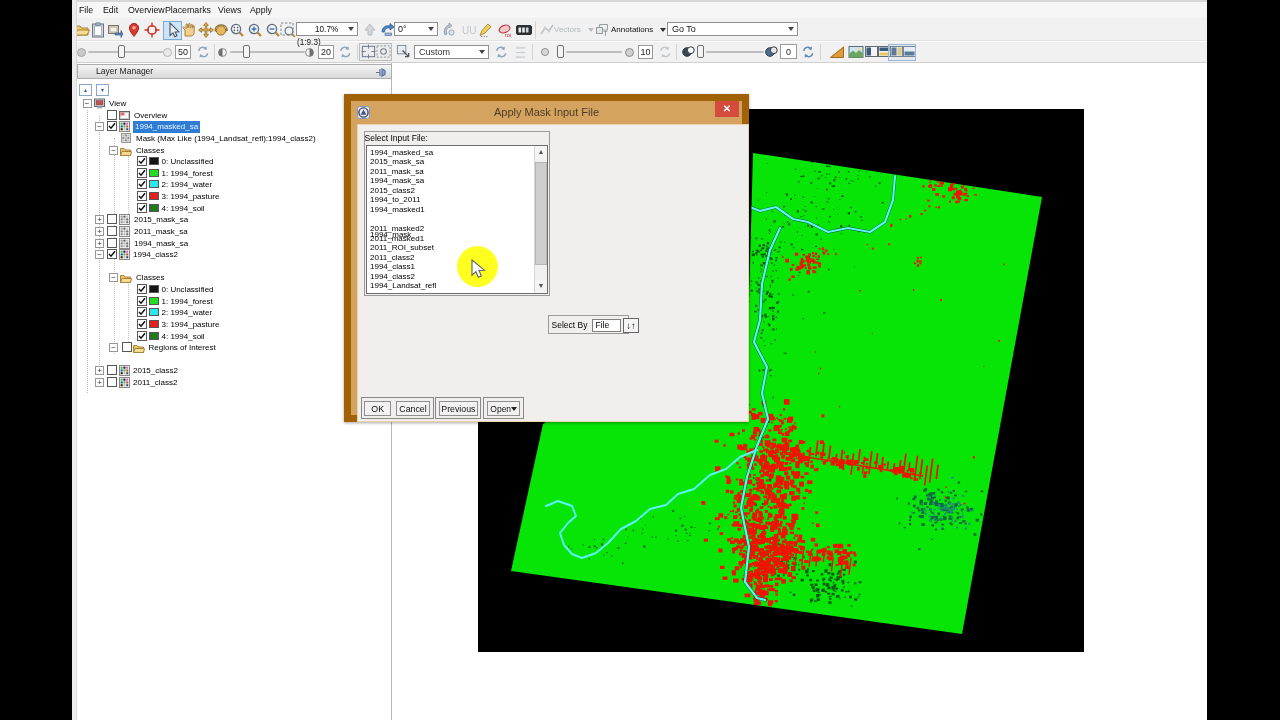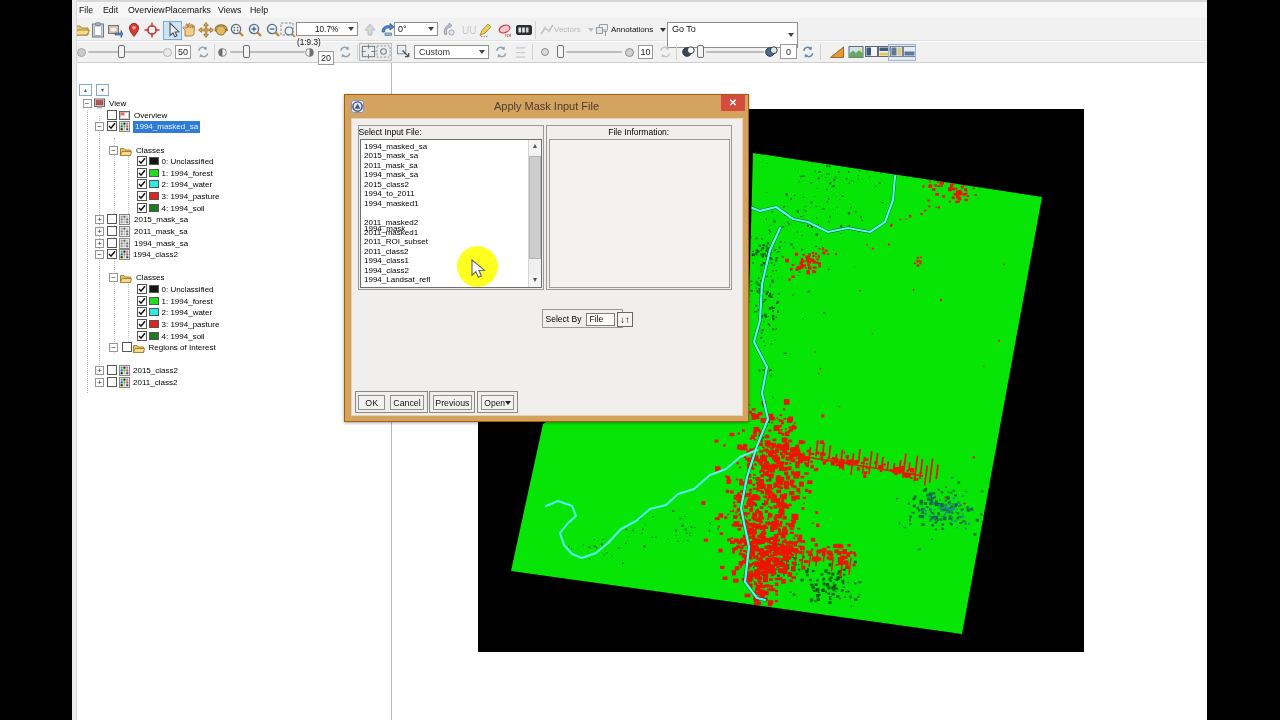--- a/index.html
+++ b/index.html
@@ -27,21 +27,21 @@
 .chevbtn{position:absolute;width:13px;height:12px;background:#fdfdfd;border:1px solid #8aa6c9;
  color:#44618f;font-size:6px;text-align:center;line-height:11px}
 .tree{left:77px;top:98px;width:314px;height:622px;background:#fff;overflow:hidden}
 .trow{position:absolute;height:12px;font-size:8px;color:#000;white-space:nowrap}
 .trow .txt{position:absolute;top:1px}
 .exp{position:absolute;width:9px;height:9px;background:#fff;border:1px solid #969696;
  color:#333;font-size:8px;line-height:7px;text-align:center;top:1px}
 .cb{position:absolute;width:10px;height:10px;background:#fff;border:1px solid #565656;top:0px}
 .sw{position:absolute;width:10px;height:8px;border:1px solid #555;top:1px}
 .sel{position:absolute;background:#2e7cd6;color:#eaf3ff;padding:0 2px;top:0;height:12px;line-height:12px}
-.dlg{left:344px;top:94px;width:405px;height:328px;background:#d3a35f;border:1px solid #a16207;
+.dlg{left:344px;top:94px;width:405px;height:328px;background:#d3a35f;border:7px solid #a16207;
  box-shadow:0 1px 3px rgba(0,0,0,.35)}
 .dlgtitle{position:absolute;left:0;top:0;width:100%;height:23px;font-size:11px;color:#4c3c28;
  text-align:center;line-height:23px}
 .dlgx{position:absolute;right:3px;top:0px;width:24px;height:16px;background:#d54c3e;color:#fff;
  font-size:10px;text-align:center;line-height:15px;font-weight:bold}
 .dlgbody{position:absolute;left:6px;top:23px;width:392px;height:298px;background:#f1efed;border:1px solid #e8d3ac}
 .grpframe{position:absolute;border:1px solid #9a9a9a;font-size:8.5px;color:#000}
 .listbox{position:absolute;background:#fff;border:1px solid #6e6e6e;font-size:8px;color:#000;overflow:hidden}
 .li{position:absolute;left:3px;white-space:nowrap}
 .sbar{position:absolute;background:#f0f0f0;border-left:1px solid #d5d5d5}
@@ -56,21 +56,21 @@
 </style>
 </head><body>
 <div id="stage">
     <div class="abs topline"></div>
     <div class="abs menubar">
       <span style="left:2px">File</span>
       <span style="left:26px">Edit</span>
       <span style="left:51px">Overview</span>
       <span style="left:88px">Placemarks</span>
       <span style="left:141px">Views</span>
-      <span style="left:173px">Help</span>
+      <span style="left:173px">Apply</span>
     </div>
     <div class="abs tb1"></div>
     <div class="abs tb2"></div>
     <svg class="ico" style="left:74px;top:22px" width="16" height="16" viewBox="0 0 16 16">
       <path d="M1 13 L1 4 L6 4 L7.5 6 L14 6 L14 13 Z" fill="#f0c862" stroke="#a8823c" stroke-width="1"></path>
       <path d="M1 13 L3.5 8 L15.5 8 L13 13 Z" fill="#f7dc8e" stroke="#a8823c" stroke-width="1"></path>
     </svg>
     <svg class="ico" style="left:90px;top:22px" width="16" height="16" viewBox="0 0 16 16">
       <rect x="2.5" y="2" width="11" height="13" fill="#cfd6dd" stroke="#6a7683" stroke-width="1"></rect>
       <rect x="4.5" y="4" width="7" height="9.5" fill="#fff" stroke="#9aa4ae" stroke-width="0.8"></rect>
@@ -169,21 +169,21 @@
     </svg>
     <span class="mi" style="left:554px;top:25px;color:#b4b9be;font-size:8px">Vectors</span>
     <div class="abs" style="left:588px;top:28px;width:0;height:0;border-left:3.5px solid transparent;border-right:3.5px solid transparent;border-top:4px solid #b9bec3"></div>
     <svg class="ico" style="left:595px;top:22px" width="16" height="16" viewBox="0 0 16 16">
       <rect x="1.5" y="5.5" width="6" height="6" fill="#e3e7ea" stroke="#8b949c" stroke-width="0.9"></rect>
       <path d="M4.5 5.5 V2.5 H12.5 V8 H7.5" fill="none" stroke="#8b949c" stroke-width="0.9"></path>
       <text x="8.2" y="13.5" font-size="7" fill="#6d767e" font-family="Liberation Sans">T</text>
     </svg>
     <span class="mi" style="left:611px;top:25px;font-size:8px">Annotations</span>
     <div class="abs" style="left:660px;top:28px;width:0;height:0;border-left:3.5px solid transparent;border-right:3.5px solid transparent;border-top:4px solid #333"></div>
-    <div class="combo" style="left:667px;top:22px;width:131px;height:26px;line-height:13px"><span style="margin-left:4px">Go To</span><span class="ar"></span></div>
+    <div class="combo" style="left:667px;top:22px;width:131px;height:14px;line-height:13px"><span style="margin-left:4px">Go To</span><span class="ar"></span></div>
     <div class="knob" style="left:76.5px;top:47.5px;width:9.0px;height:9.0px;background:#cbcbcb;border:1px solid #a5a5a5"></div>
     <div class="track" style="left:88px;top:51px;width:75px"></div>
     <div class="thumb" style="left:118px;top:45px"></div>
     <div class="knob" style="left:162.5px;top:47.5px;width:9.0px;height:9.0px;background:#e9e9e9;border:1px solid #b5b5b5"></div>
     <div class="numbox" style="left:175px;top:45px;width:16px;height:14px;line-height:13px">50</div>
     <svg class="ico" style="left:196px;top:45px" width="15" height="15" viewBox="0 0 16 16">
       <path d="M3 6.2 A4.2 4.2 0 0 1 10.8 4.6" fill="none" stroke="#8fa3b8" stroke-width="1.5"></path>
       <path d="M11.5 1.5 L11.2 5.2 L7.8 4.2 Z" fill="#8fa3b8"></path>
       <path d="M12.4 8.8 A4.2 4.2 0 0 1 4.6 10.4" fill="none" stroke="#8fa3b8" stroke-width="1.5"></path>
       <path d="M3.9 13.5 L4.2 9.8 L7.6 10.8 Z" fill="#8fa3b8"></path>
@@ -192,21 +192,21 @@
     <svg class="ico" style="left:217.5px;top:47.5px" width="9.0" height="9.0" viewBox="0 0 9.0 9.0">
       <circle cx="4.5" cy="4.5" r="3.9" fill="#f3f3f3" stroke="#8d8d8d"></circle>
       <path d="M4.5 0.6 A3.9 3.9 0 0 0 4.5 8.4 Z" fill="#6f6f6f"></path>
     </svg>
     <div class="track" style="left:230px;top:51px;width:75px"></div>
     <div class="thumb" style="left:243px;top:45px"></div>
     <svg class="ico" style="left:304.5px;top:47.5px" width="9.0" height="9.0" viewBox="0 0 9.0 9.0">
       <circle cx="4.5" cy="4.5" r="3.9" fill="#f3f3f3" stroke="#8d8d8d"></circle>
       <path d="M4.5 0.6 A3.9 3.9 0 0 1 4.5 8.4 Z" fill="#6f6f6f"></path>
     </svg>
-    <div class="numbox" style="left:318px;top:51px;width:16px;height:14px;line-height:13px">20</div>
+    <div class="numbox" style="left:318px;top:45px;width:16px;height:14px;line-height:13px">20</div>
     <svg class="ico" style="left:338px;top:45px" width="15" height="15" viewBox="0 0 16 16">
       <path d="M3 6.2 A4.2 4.2 0 0 1 10.8 4.6" fill="none" stroke="#8fa3b8" stroke-width="1.5"></path>
       <path d="M11.5 1.5 L11.2 5.2 L7.8 4.2 Z" fill="#8fa3b8"></path>
       <path d="M12.4 8.8 A4.2 4.2 0 0 1 4.6 10.4" fill="none" stroke="#8fa3b8" stroke-width="1.5"></path>
       <path d="M3.9 13.5 L4.2 9.8 L7.6 10.8 Z" fill="#8fa3b8"></path>
     </svg>
     <div class="vsep" style="left:357px;top:44px;height:16px"></div>
     <div class="abs" style="left:359px;top:43px;width:33px;height:18px;border:1px solid #bcbcbc;background:#ececec"></div>
     <svg class="ico" style="left:361px;top:44px" width="15" height="15" viewBox="0 0 16 16">
       <rect x="1.5" y="2.5" width="13" height="11" fill="none" stroke="#6f7d8a" stroke-width="1.1"></rect>
@@ -287,20 +287,26 @@
       <rect x="1.5" y="2.5" width="5" height="8" fill="#3e5a7a"></rect>
       <rect x="7.5" y="2.5" width="4" height="8" fill="#e8c860"></rect>
     </svg>
     <svg class="ico" style="left:902.5px;top:45px" width="13" height="13" viewBox="0 0 13 13">
       <rect x="0.5" y="1.5" width="12" height="10" fill="#f3f5f7" stroke="#5e6a76" stroke-width="1"></rect>
       <rect x="1.5" y="6.5" width="10" height="4" fill="#3e5a7a"></rect>
     </svg>
     <div class="abs" style="left:888px;top:43.5px;width:28px;height:17px;border:1px solid #9ab6d6;background:rgba(190,215,240,0.25)"></div>
     <div class="abs edgeL"></div>
     <div class="abs divider"></div>
+    <div class="abs lmhead">
+      <span style="position:absolute;left:18px;top:1px">Layer Manager</span>
+      <svg class="ico" style="left:297px;top:2px" width="11" height="11" viewBox="0 0 11 11">
+        <path d="M1 5.5 H5 M5 2 V9 M7 2 V9 L10 7.5 V3.5 Z" stroke="#5a6e9e" stroke-width="1.2" fill="#8fa3cc"></path>
+      </svg>
+    </div>
     <div class="chevbtn" style="left:79px;top:84px">▴</div>
     <div class="chevbtn" style="left:96px;top:84px">▾</div>
     <div class="abs tree">
       <div class="abs" style="left:9.5px;top:12px;width:0;height:283px;border-left:1px dotted #bdbdbd"></div>
       <div class="abs" style="left:22px;top:18px;width:0;height:253px;border-left:1px dotted #bdbdbd"></div>
       <div class="abs" style="left:36.5px;top:40px;width:0;height:216px;border-left:1px dotted #c4c4c4"></div>
       <div class="abs" style="left:50.5px;top:58px;width:0;height:58px;border-left:1px dotted #c9c9c9"></div>
       <div class="abs" style="left:50.5px;top:186px;width:0;height:58px;border-left:1px dotted #c9c9c9"></div>
       <div class="trow" style="left:0;top:0px;width:314px">
         <div class="exp" style="left:5.5px">−</div>
@@ -333,20 +339,35 @@
           <rect x="4.4" y="1.6" width="2.1" height="2.1" fill="#1a1a1a"></rect>
           <rect x="7.199999999999999" y="1.6" width="2.1" height="2.1" fill="#d957d9"></rect>
           <rect x="1.6" y="4.4" width="2.1" height="2.1" fill="#2a49b0"></rect>
           <rect x="4.4" y="4.4" width="2.1" height="2.1" fill="#39b539"></rect>
           <rect x="7.199999999999999" y="4.4" width="2.1" height="2.1" fill="#d04545"></rect>
           <rect x="1.6" y="7.199999999999999" width="2.1" height="2.1" fill="#1a1a1a"></rect>
           <rect x="4.4" y="7.199999999999999" width="2.1" height="2.1" fill="#d9c23c"></rect>
           <rect x="7.199999999999999" y="7.199999999999999" width="2.1" height="2.1" fill="#2a49b0"></rect>
         </svg>
         <span class="sel" style="left:56px">1994_masked_sa</span>
+      </div>
+      <div class="trow" style="left:0;top:34.9px;width:314px">
+        <svg style="position:absolute;left:44px;top:0px" width="10" height="10" viewBox="0 0 10 10">
+          <rect x="0.5" y="0.5" width="9" height="9" fill="#e8e8e8" stroke="#9a9a9a" stroke-width="1"></rect>
+          <rect x="1.4" y="1.4" width="2" height="2" fill="#c0c0c0"></rect>
+          <rect x="3.9" y="1.4" width="2" height="2" fill="#8f8f8f"></rect>
+          <rect x="6.4" y="1.4" width="2" height="2" fill="#c0c0c0"></rect>
+          <rect x="1.4" y="3.9" width="2" height="2" fill="#8f8f8f"></rect>
+          <rect x="3.9" y="3.9" width="2" height="2" fill="#c0c0c0"></rect>
+          <rect x="6.4" y="3.9" width="2" height="2" fill="#8f8f8f"></rect>
+          <rect x="1.4" y="6.4" width="2" height="2" fill="#c0c0c0"></rect>
+          <rect x="3.9" y="6.4" width="2" height="2" fill="#8f8f8f"></rect>
+          <rect x="6.4" y="6.4" width="2" height="2" fill="#c0c0c0"></rect>
+        </svg>
+        <span class="txt" style="left:59px">Mask (Max Like (1994_Landsat_refl):1994_class2)</span>
       </div>
       <div class="trow" style="left:0;top:46.5px;width:314px">
         <div class="exp" style="left:32px">−</div>
         <svg style="position:absolute;left:43px;top:1px" width="12" height="10" viewBox="0 0 12 10">
           <path d="M0.5 9.5 L0.5 2.5 L4 2.5 L5 4 L10.5 4 L10.5 9.5 Z" fill="#f0c862" stroke="#a8823c" stroke-width="1"></path>
           <path d="M0.5 9.5 L2 5.5 L11.5 5.5 L10.5 9.5 Z" fill="#f7dc8e" stroke="#a8823c" stroke-width="1"></path>
         </svg>
         <span class="txt" style="left:59px">Classes</span>
       </div>
       <div class="trow" style="left:0;top:58.2px;width:314px">
@@ -2505,24 +2526,20 @@
         <div class="li" style="top:116.1px">1994_class1</div>
         <div class="li" style="top:125.7px">1994_class2</div>
         <div class="li" style="top:135.2px">1994_Landsat_refl</div>
         <div class="li" style="top:144.8px">2011_Landsat_refl</div>
         <div class="sbar" style="left:167px;top:0;width:13px;height:147px">
           <div class="sbtn" style="top:0">▲</div>
           <div class="sbtn" style="bottom:0;top:auto">▼</div>
           <div class="sthumb" style="top:16px;height:103px"></div>
         </div>
       </div>
-      <div class="grpframe" style="left:200.5px;top:30px;width:186.5px;height:164.5px;background:#f1efed">
-        <div style="position:absolute;left:0;top:1px;width:100%;text-align:center">File Information:</div>
-        <div style="position:absolute;left:2px;top:13px;width:181px;height:149px;background:#f3f2f1;border:1px solid #9a9a9a"></div>
-      </div>
       <div class="grpframe" style="left:196.5px;top:214px;width:81px;height:19px">
         <span style="position:absolute;left:3px;top:4px">Select By</span>
         <div style="position:absolute;left:43px;top:2.5px;width:29px;height:13.5px;background:#fff;border:1px solid #7f7f7f">
           <span style="position:absolute;left:3px;top:0.5px">File</span>
         </div>
         <div style="position:absolute;left:74.5px;top:2px;width:16px;height:14.5px;background:#f4f4f4;border:1px solid #666;font-size:9.5px;text-align:center;line-height:13px;font-weight:bold">↓↑</div>
       </div>
       <div class="btnframe" style="left:9.7px;top:296px;width:73px;height:22px"></div>
       <div class="btnframe" style="left:84.4px;top:296px;width:46px;height:22px"></div>
       <div class="btnframe" style="left:132px;top:296px;width:41px;height:22px"></div>

